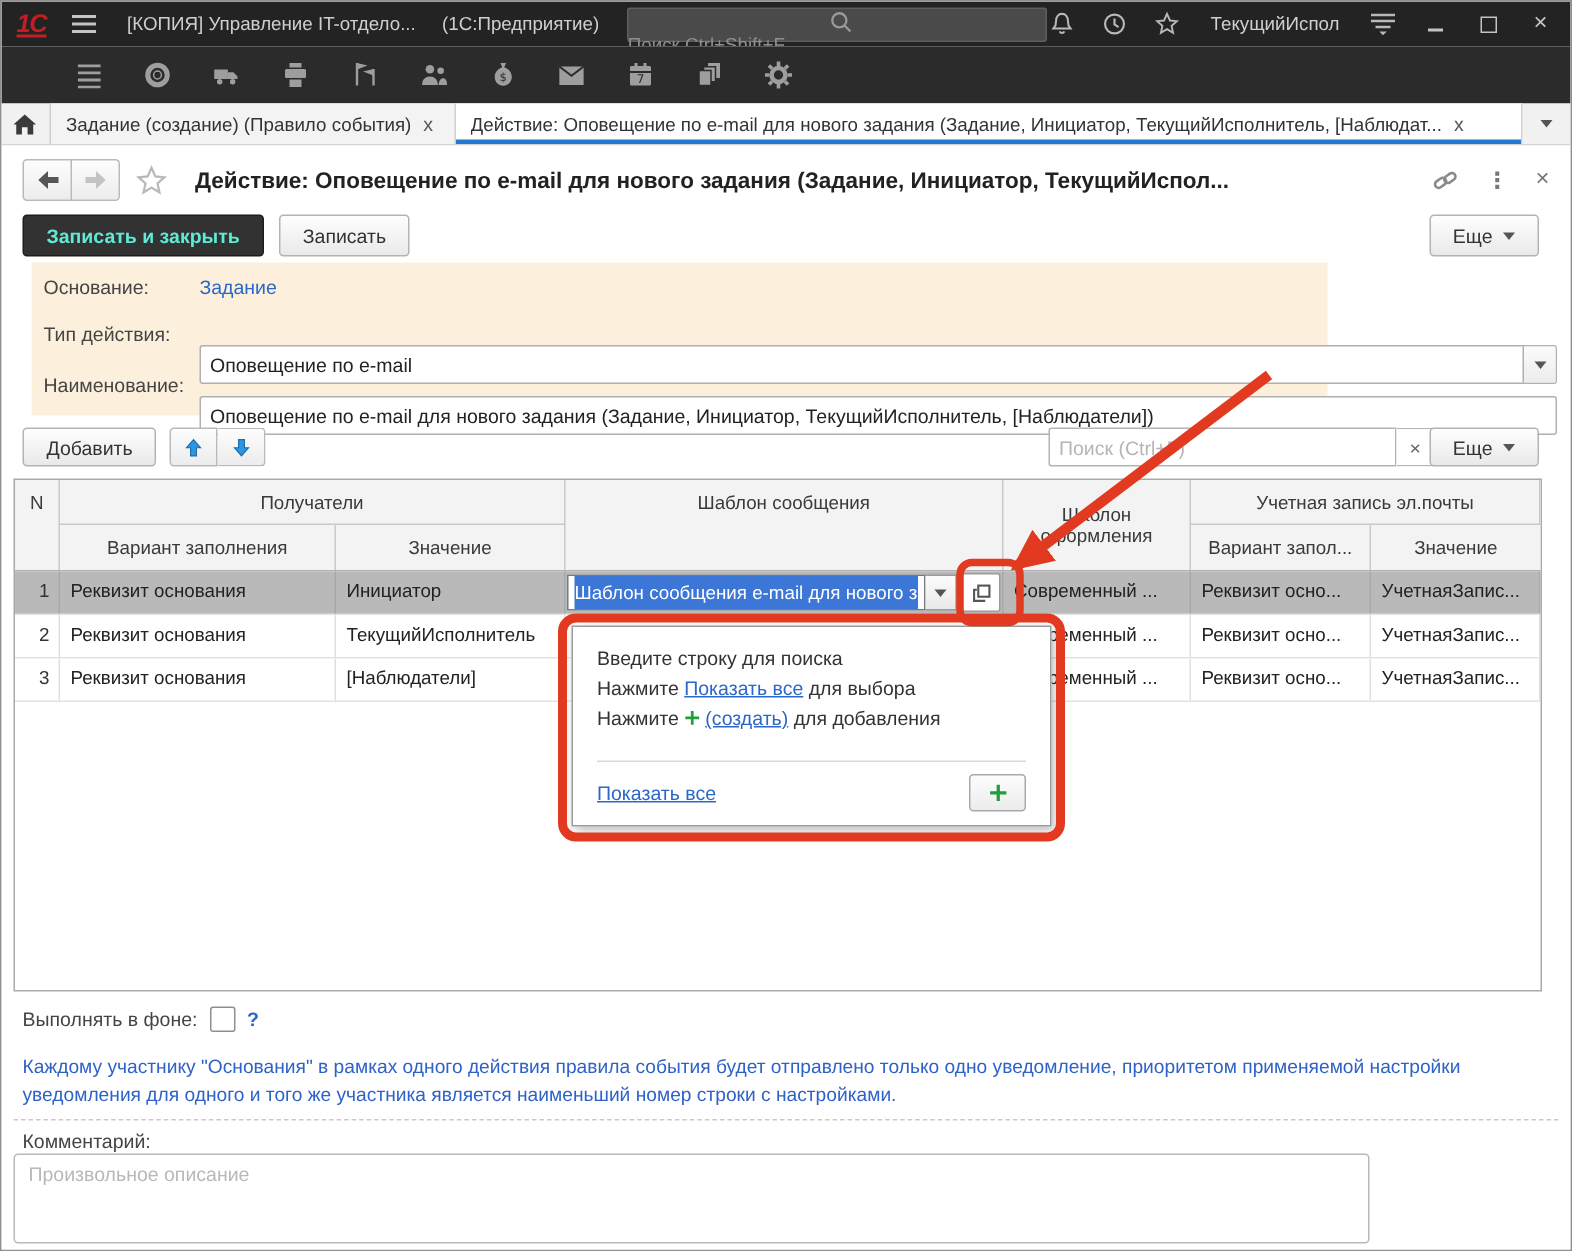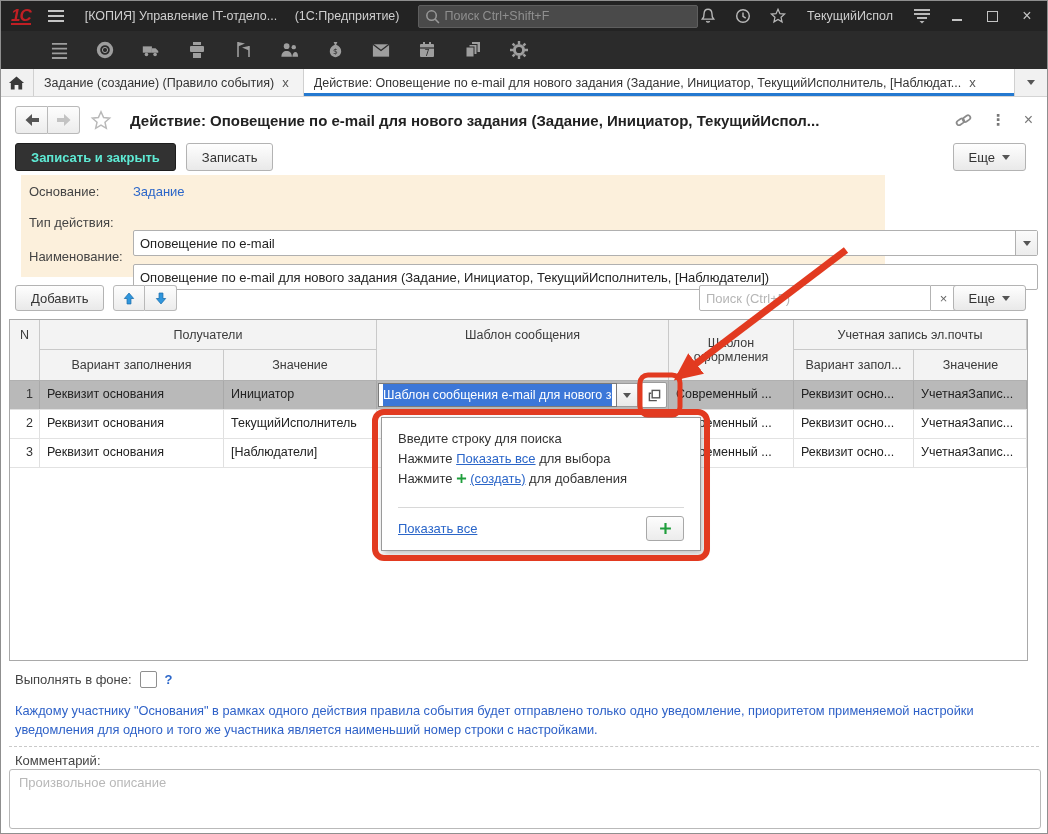--- a/index.html
+++ b/index.html
@@ -4,21 +4,21 @@
 <style>
   html,body{margin:0;padding:0;background:#fff;}
   .window{position:relative;width:1048px;height:834px;font-family:"Liberation Sans","DejaVu Sans",sans-serif;
           background:#fff;overflow:hidden;box-sizing:border-box;border:1px solid #8f8f8f;}
   
   .titlebar{position:absolute;left:0;top:0;width:100%;height:30px;background:#232323;display:flex;align-items:center;box-sizing:border-box;padding:0 10px;}
   .logo{color:#c01f24;font-weight:bold;font-style:italic;font-size:17px;letter-spacing:-1px;border-bottom:2px solid #c01f24;line-height:15px;margin-right:16px;}
   .tb-burger{margin-right:20px;display:flex;}
   .tb-title{color:#cfcfcf;font-size:12.5px;white-space:nowrap;}
   .tb-title .suffix{margin-left:14px;color:#cfcfcf;}
-  .tb-search{position:relative;margin-left:18px;width:300px;height:21px;background:#4a4a4a;border:1px solid #5e5e5e;border-radius:2px;display:flex;align-items:center;}
+  .tb-search{position:relative;margin-left:18px;width:300px;height:21px;background:#4a4a4a;border:1px solid #5e5e5e;border-radius:2px;display:flex;align-items:center;flex-direction:column;}
   .tb-search input{background:transparent;border:none;outline:none;color:#d8d8d8;font-size:12.5px;width:100%;padding:0 4px;}
   .tb-search input::placeholder{color:#8f8f8f;}
   .tb-right{margin-left:auto;display:flex;align-items:center;gap:15px;}
   .tb-user{color:#cfcfcf;font-size:12.5px;margin:0 4px;}
   .winbtn{display:flex;align-items:center;justify-content:center;width:20px;height:20px;color:#c4c4c4;}
   .min-glyph{width:10px;border-bottom:2px solid #c4c4c4;margin-top:8px;}
   .max-glyph{width:9px;height:9px;border:1.5px solid #c4c4c4;}
   .close-glyph{font-size:16px;line-height:16px;color:#c4c4c4;}
   
   .toolbar{position:absolute;left:0;top:30px;width:100%;height:38px;background:#2b2b2b;display:flex;align-items:center;padding-left:48px;gap:26px;box-sizing:border-box;}
@@ -94,21 +94,21 @@
   .edit-sel{background:#3c77d8;color:#fff;font-size:12.5px;white-space:nowrap;}
   .combo-sm{width:21px;height:24px;background:linear-gradient(#fcfcfc,#e9e9e9);border:1px solid #9b9b9b;border-left:none;display:flex;align-items:center;justify-content:center;box-sizing:border-box;flex:0 0 auto;}
   .open-btn{width:26px;height:26px;margin-left:3px;background:#fff;border:1px solid #9b9b9b;border-radius:2px;display:flex;align-items:center;justify-content:center;box-sizing:border-box;flex:0 0 auto;}
   
   .bg-row{position:absolute;left:14px;top:574px;display:flex;align-items:center;gap:8px;font-size:13px;color:#444;}
   .checkbox{width:15px;height:15px;border:1px solid #8f8f8f;border-radius:2px;background:#fff;display:inline-block;}
   .help{color:#2b66c9;font-weight:bold;}
   .info{position:absolute;left:14px;top:604px;right:34px;font-size:12.8px;line-height:19px;color:#2f62c8;}
   .dashed{position:absolute;left:8px;top:649px;right:8px;border-top:1px dashed #c9c9c9;}
   .comment-label{position:absolute;left:14px;top:656px;font-size:13px;color:#444;}
-  .comment{position:absolute;left:8px;top:672px;width:1032px;height:60px;border:1px solid #b9b9b9;border-radius:3px;box-sizing:border-box;resize:none;font-family:inherit;font-size:13px;padding:5px 9px;color:#333;outline:none;}
+  .comment{position:absolute;left:8px;top:672px;width:904px;height:60px;border:1px solid #b9b9b9;border-radius:3px;box-sizing:border-box;resize:none;font-family:inherit;font-size:13px;padding:5px 9px;color:#333;outline:none;}
   .comment::placeholder{color:#b8b8b8;}
   
   .popup{position:absolute;left:380px;top:416px;width:320px;height:134px;background:#fff;border:1px solid #9a9a9a;box-shadow:2px 3px 7px rgba(0,0,0,.25);z-index:30;box-sizing:border-box;padding:11px 16px 9px;display:flex;flex-direction:column;font-size:13px;color:#333;}
   .hint{line-height:20px;white-space:nowrap;}
   .lnk{color:#2b66c9;text-decoration:underline;cursor:pointer;}
   .pop-div{margin-top:auto;border-top:1px solid #d8d8d8;}
   .pop-bottom{margin-top:8px;display:flex;align-items:center;}
   .plus-btn{margin-left:auto;width:38px;height:25px;border:1px solid #a8a8a8;border-radius:3px;background:linear-gradient(#fdfdfd,#ececec);display:flex;align-items:center;justify-content:center;box-sizing:border-box;}
   
   .annot{position:absolute;left:0;top:0;width:1048px;height:834px;pointer-events:none;z-index:40;}

